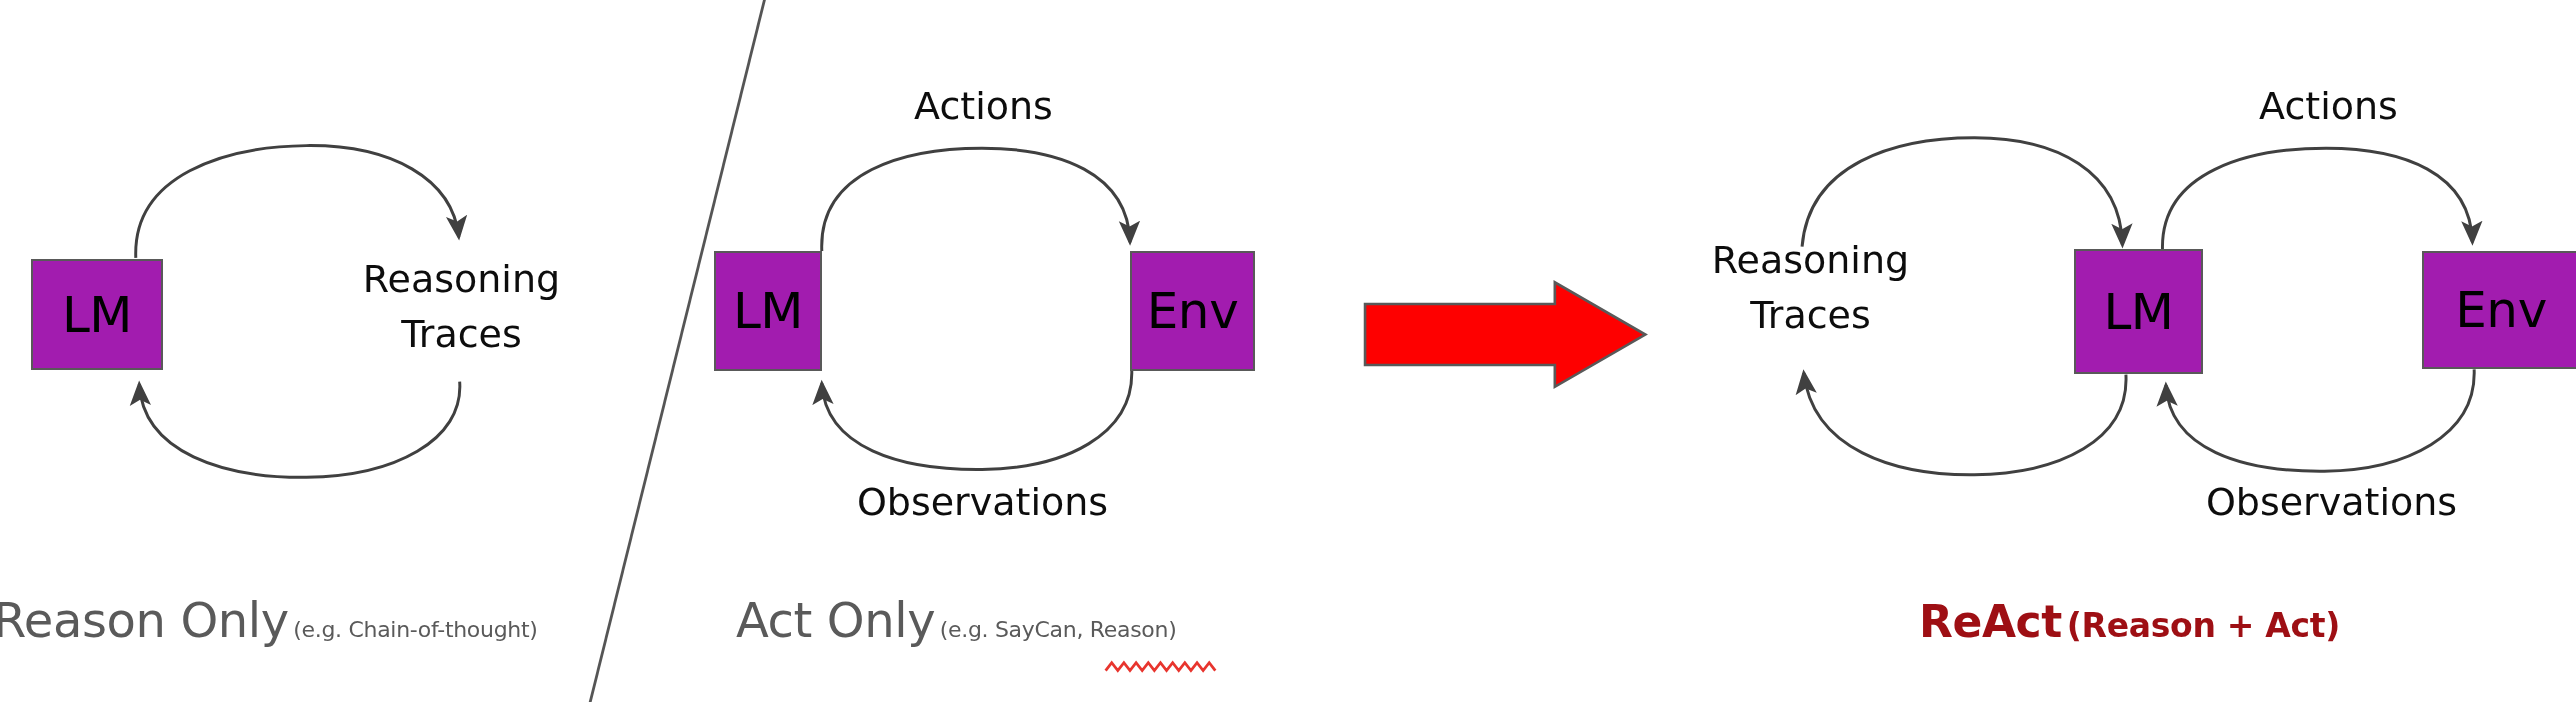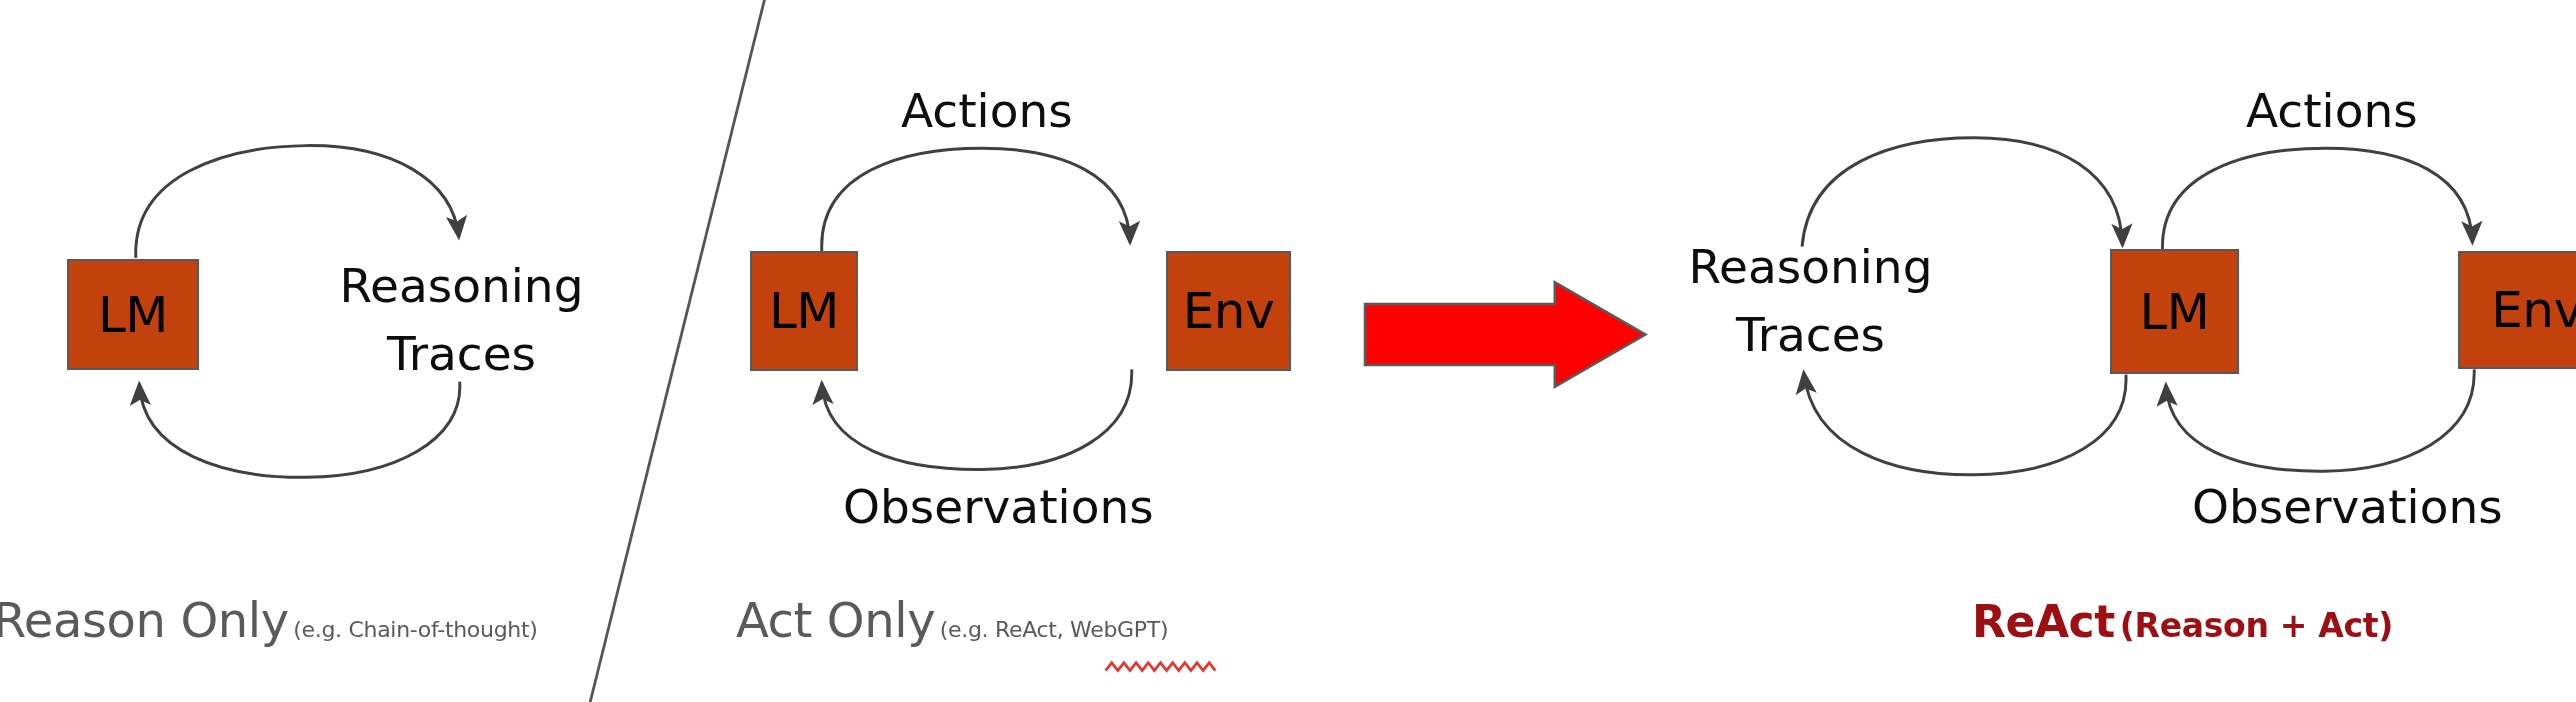--- a/index.html
+++ b/index.html
@@ -19,38 +19,37 @@
   #vector-layer {
     position: absolute;
     left: 0;
     top: 0;
     width: 2576px;
     height: 703px;
     pointer-events: none;
   }
   .node-box {
     position: absolute;
-    background: #c2410c;
+    background: #a21caf;
     border: 2.6px solid #595959;
     box-sizing: border-box;
     display: flex;
     align-items: center;
     justify-content: center;
-    margin-left: 36px;
   }
   .node-label {
     font-size: 50px;
     color: #000000;
     font-family: "DejaVu Sans", "Liberation Sans", sans-serif;
     line-height: 1;
     letter-spacing: -0.4px;
   }
   .edge-label {
     position: absolute;
-    font-size: 47px;
+    font-size: 38px;
     color: #0d0d0d;
     white-space: nowrap;
     line-height: 1.12;
     text-align: center;
     font-family: "DejaVu Sans", "Liberation Sans", sans-serif;
   }
   .edge-label.stacked {
     line-height: 1.45;
   }
   .caption {
@@ -143,21 +142,21 @@
   <div class="node-box" style="left:1130px; top:251px; width:125px; height:120px;">
     <span class="node-label">Env</span>
   </div>
 
   <div class="edge-label" style="left:843px; top:481px; width:279px;">
     <div>Observations</div>
   </div>
 
   <div class="caption" style="left:736px; top:592px;">
     <span class="cap-main">Act Only</span>
-    <span class="cap-sub">(e.g. ReAct, WebGPT)</span>
+    <span class="cap-sub">(e.g. SayCan, Reason)</span>
   </div>
 
   <div class="edge-label stacked" style="left:1680px; top:233px; width:261px;">
     <div>Reasoning</div>
     <div>Traces</div>
   </div>
 
   <div class="edge-label" style="left:2246px; top:85px; width:165px;">
     <div>Actions</div>
   </div>
@@ -167,19 +166,19 @@
   </div>
 
   <div class="node-box" style="left:2422px; top:251px; width:158px; height:118px;">
     <span class="node-label">Env</span>
   </div>
 
   <div class="edge-label" style="left:2192px; top:481px; width:279px;">
     <div>Observations</div>
   </div>
 
-  <div class="caption-react" style="left:1972px; top:596px;">
+  <div class="caption-react" style="left:1919px; top:596px;">
     <span class="cap-main">ReAct</span>
     <span class="cap-sub">(Reason + Act)</span>
   </div>
 
 </div>
 
 
 </body></html>

